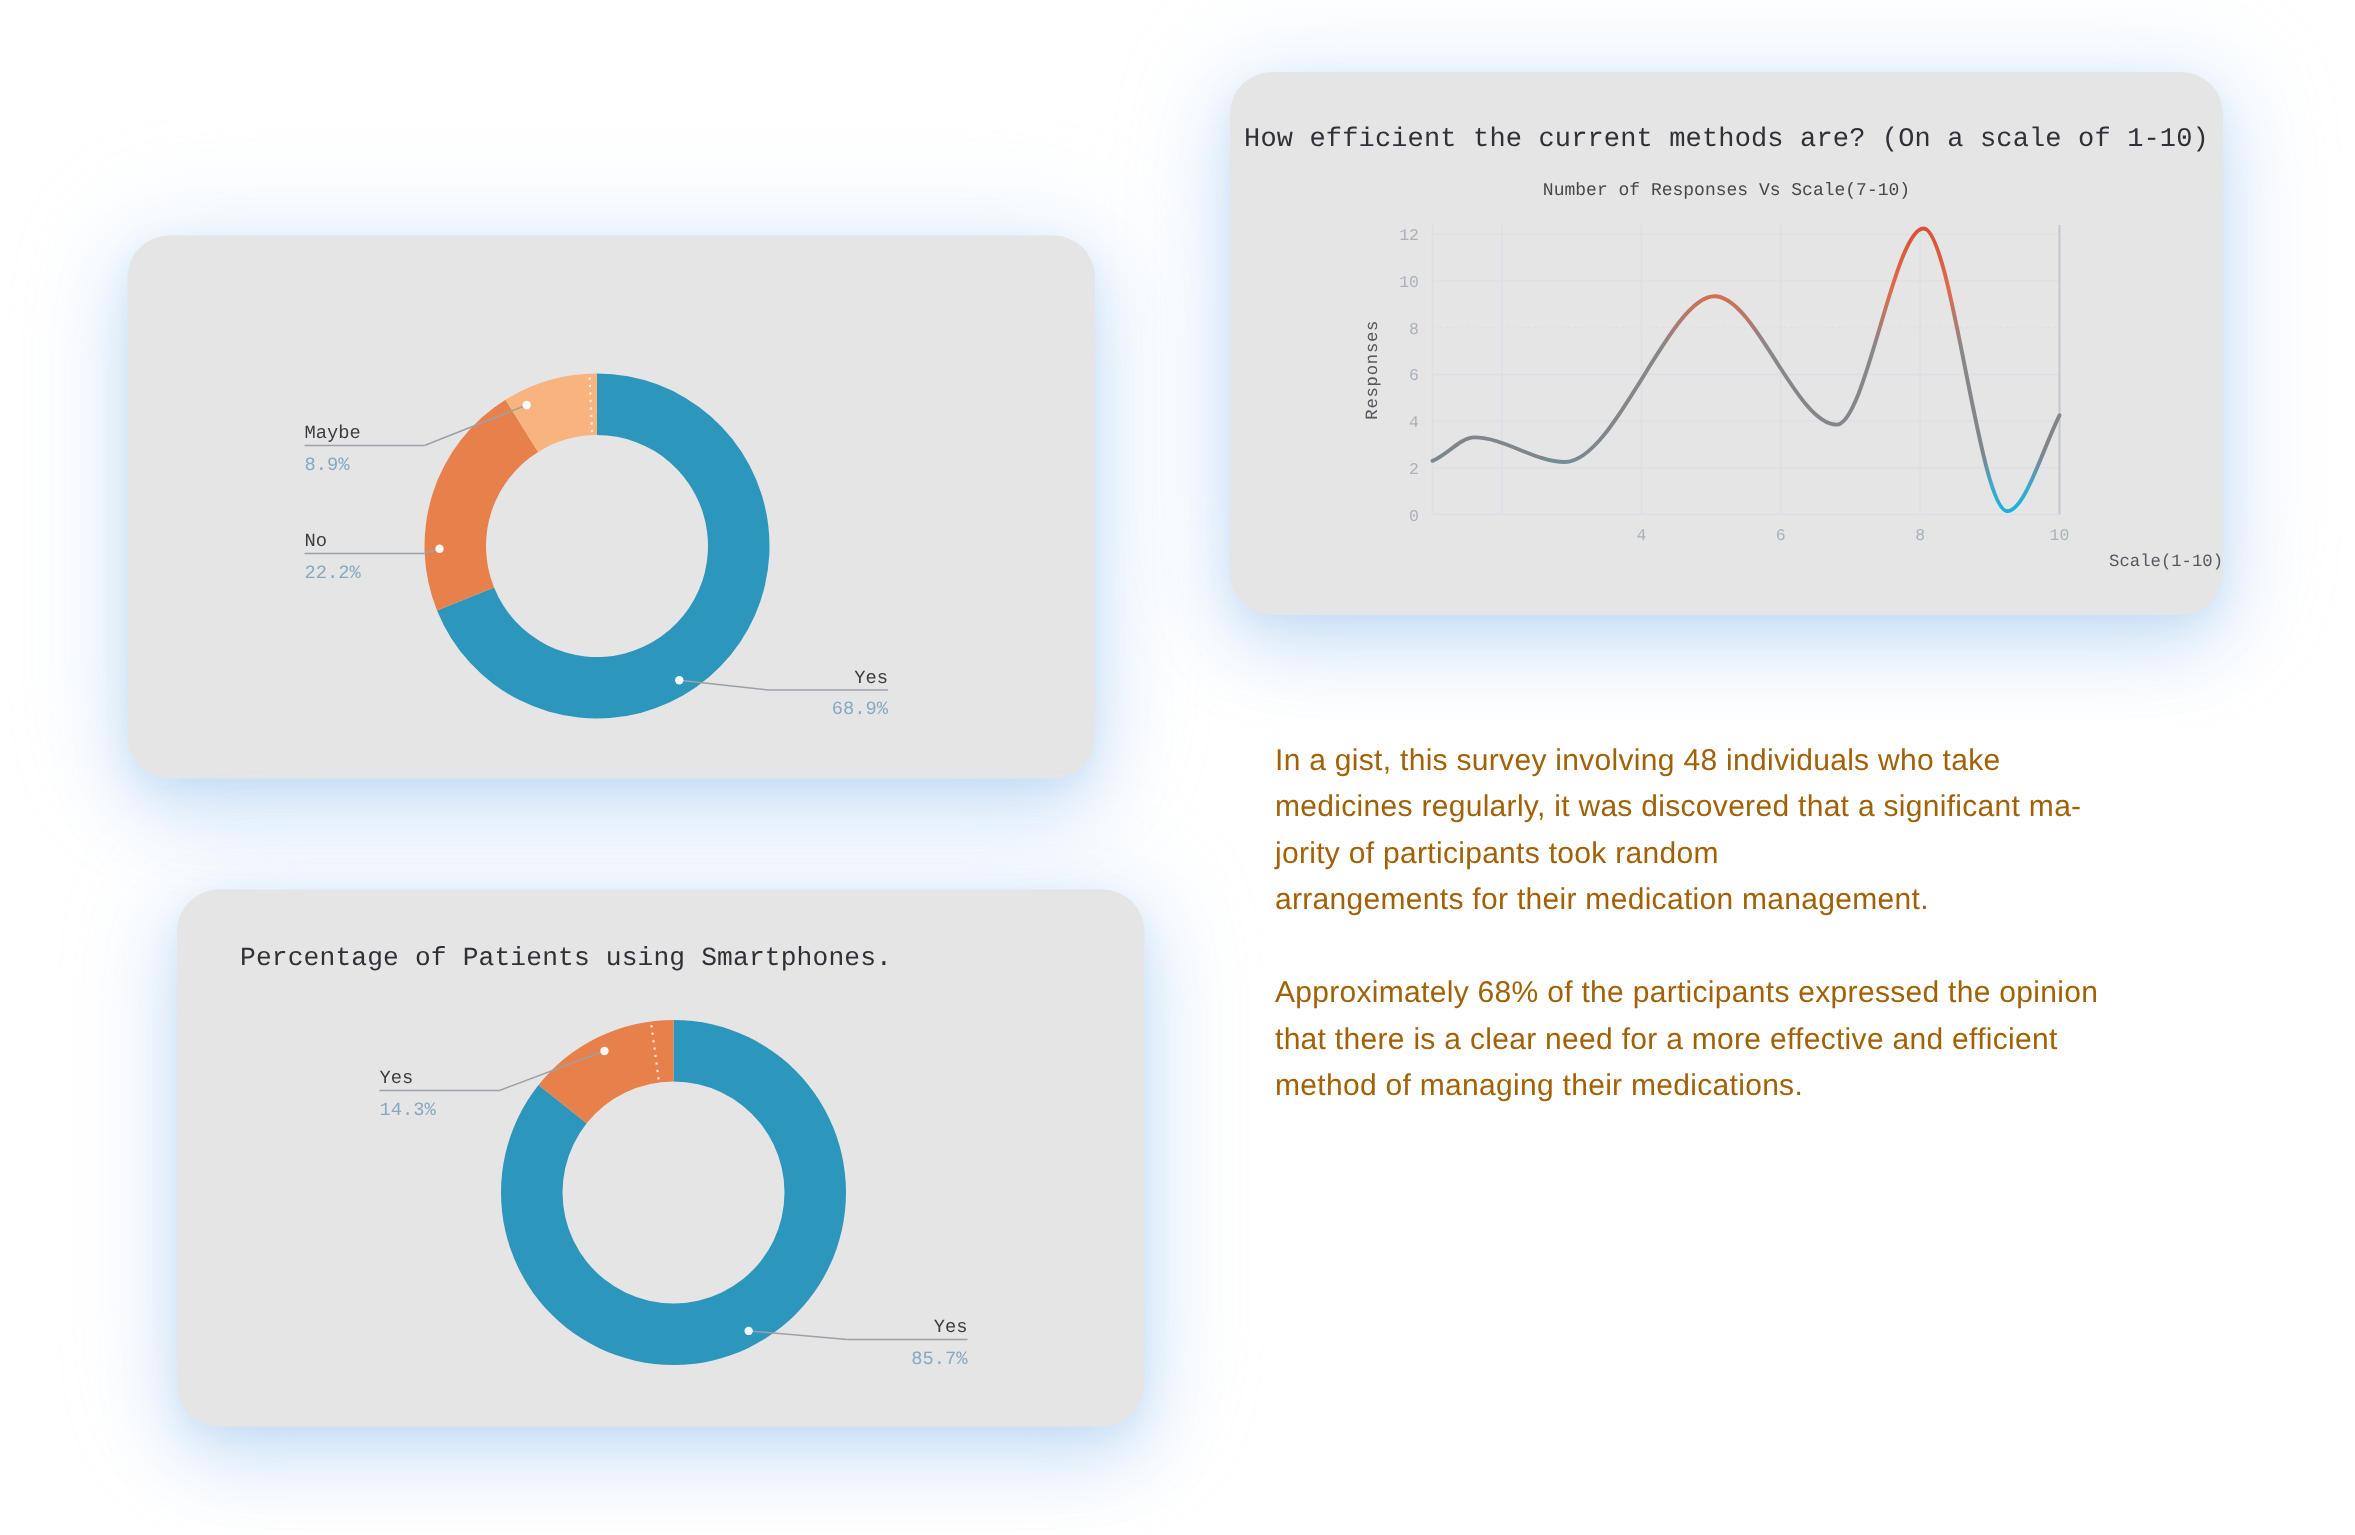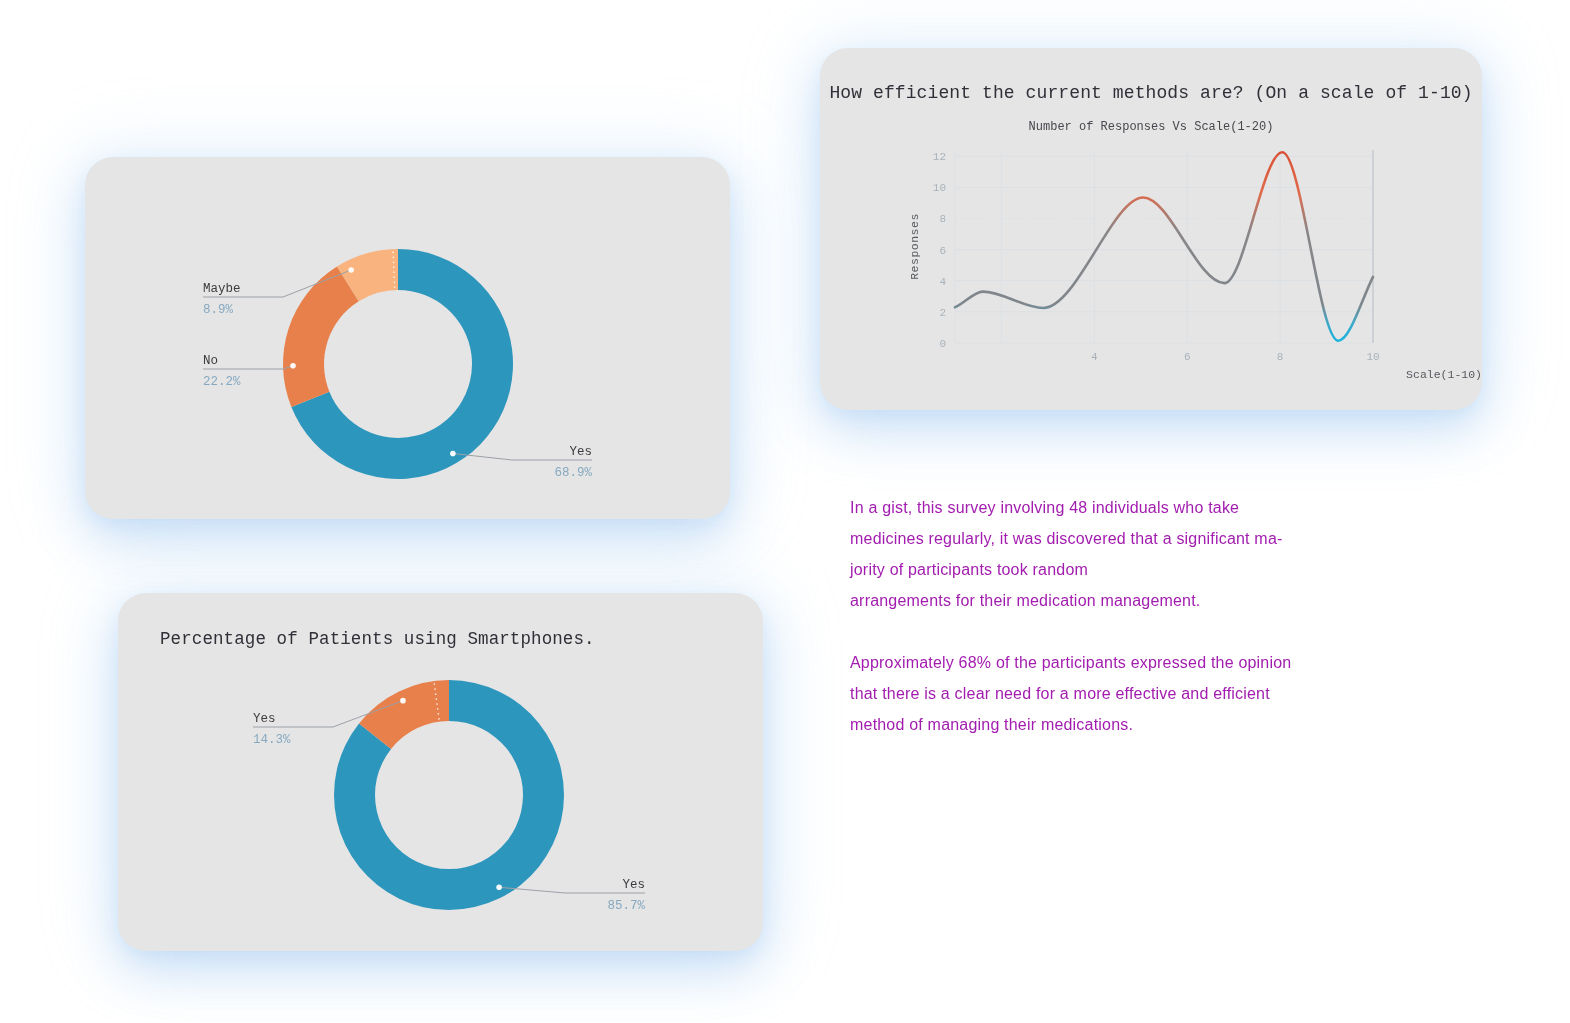--- a/index.html
+++ b/index.html
@@ -50,23 +50,23 @@
     font-size: 11.5px; color: #55585e;
   }
   .chart { position: absolute; inset: 0; width: 100%; height: 100%; }
 
   .summary {
     position: absolute;
     left: 850px; top: 492px; width: 668px;
   }
   .summary p {
     margin: 0 0 31px 0;
-    font-size: 16px;
+    font-size: 20px;
     line-height: 31px;
-    color: #a21caf;
+    color: #a16207;
     white-space: pre-line;
     letter-spacing: 0.2px;
   }
 </style>
 </head>
 <body>
 
 <main class="page">
 
   <section class="card card--improve">
@@ -107,21 +107,21 @@
         <line x1="135" y1="134" x2="215" y2="134" stroke="#9CA1A7" stroke-width="1"></line>
         <line x1="215" y1="134" x2="284.9710295871469" y2="107.62662513858744" stroke="#9CA1A7" stroke-width="1"></line>
         <circle cx="284.9710295871469" cy="107.62662513858744" r="2.8" fill="#ffffff" opacity="0.95"></circle>
         <text x="135" y="129" text-anchor="start" font-size="12.5" fill="#3C3C40">Yes</text>
         <text x="135" y="150" text-anchor="start" font-size="12.5" fill="#86A9C0">14.3%</text>
       </svg>
   </section>
 
   <section class="card card--efficiency">
     <h2 class="card-title">How efficient the current methods are? (On a scale of 1-10)</h2>
-    <div class="chart-subtitle">Number of Responses Vs Scale(1-20)</div>
+    <div class="chart-subtitle">Number of Responses Vs Scale(7-10)</div>
     <svg class="chart" viewBox="0 0 662 362">
         <line x1="135" y1="295" x2="553" y2="295" stroke="#DCE0E4" stroke-width="1"></line>
         <text x="126" y="299" text-anchor="end" font-size="11" fill="#A9B2BB">0</text>
         <line x1="135" y1="263.8709677419355" x2="553" y2="263.8709677419355" stroke="#DCE0E4" stroke-width="1"></line>
         <text x="126" y="267.8709677419355" text-anchor="end" font-size="11" fill="#A9B2BB">2</text>
         <line x1="135" y1="232.74193548387098" x2="553" y2="232.74193548387098" stroke="#DCE0E4" stroke-width="1"></line>
         <text x="126" y="236.74193548387098" text-anchor="end" font-size="11" fill="#A9B2BB">4</text>
         <line x1="135" y1="201.61290322580646" x2="553" y2="201.61290322580646" stroke="#DCE0E4" stroke-width="1"></line>
         <text x="126" y="205.61290322580646" text-anchor="end" font-size="11" fill="#A9B2BB">6</text>
         <line x1="135" y1="170.48387096774195" x2="553" y2="170.48387096774195" stroke="#DCE0E4" stroke-width="1" stroke-dasharray="2 2.5"></line>

